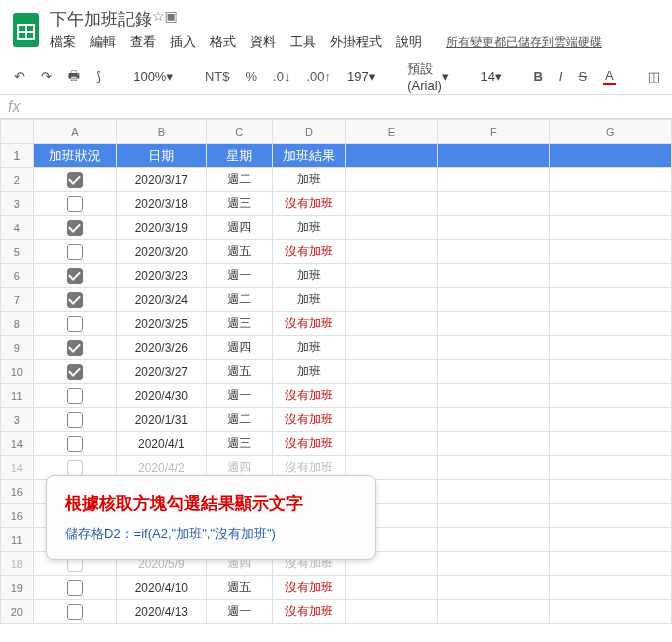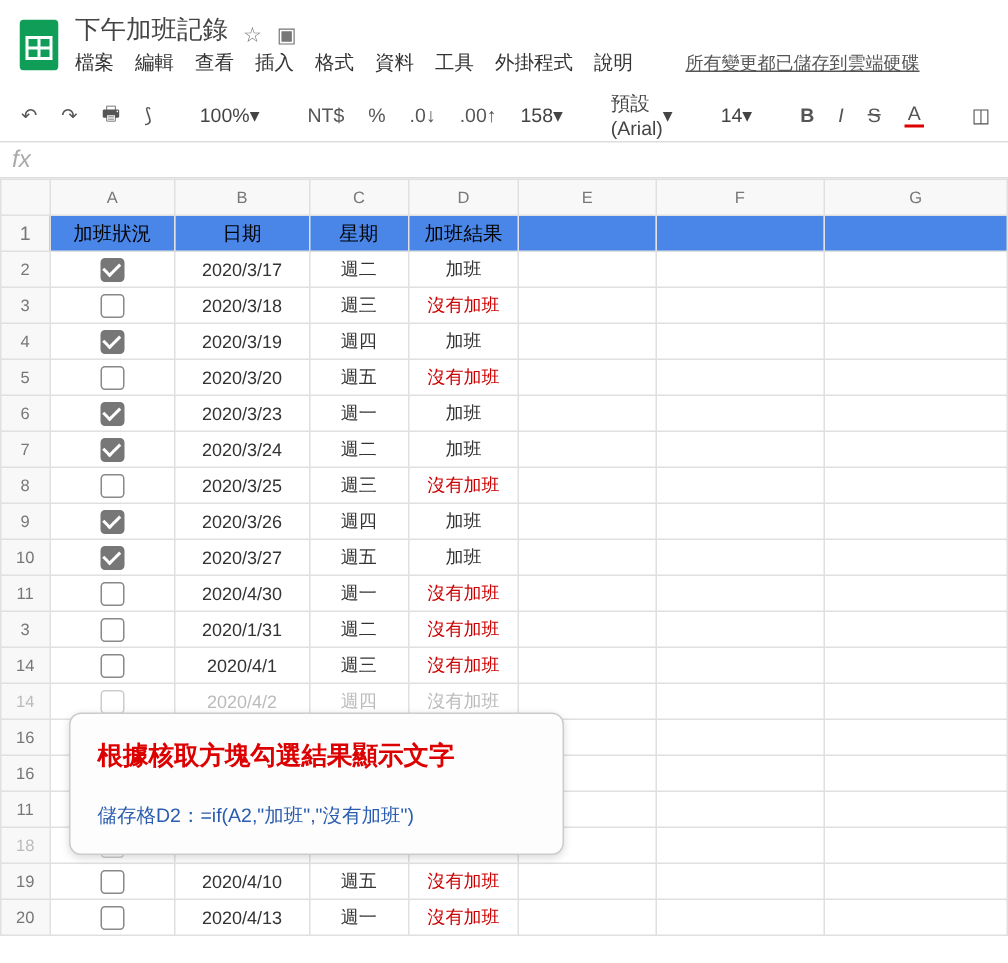--- a/index.html
+++ b/index.html
@@ -1,47 +1,47 @@
 <!DOCTYPE html>
 <html><head>
 <meta charset="utf-8">
 <style>
 *{box-sizing:border-box;margin:0;padding:0;font-family:Arial,"Microsoft JhengHei",sans-serif}
 body{width:672px;height:642px;background:#fff;overflow:hidden;font-size:13px;color:#222}
 .titlebar{display:flex;align-items:center;padding:8px 12px;gap:10px}
 .logo{width:28px;height:36px;display:flex;align-items:center;justify-content:center}
 .logo svg{width:26px;height:34px}
 .title-block{display:flex;flex-direction:column;gap:2px}
-.title-row{display:flex;align-items:flex-end;gap:10px}
+.title-row{display:flex;align-items:flex-start;}
 .doc-title{font-size:17px;color:#444}
 .star-icon,.folder-icon{color:#777;font-size:14px}
 .menubar{display:flex;align-items:center;gap:14px;font-size:13px;color:#333}
 .menubar span{cursor:pointer}
-.save-status{color:#555;text-decoration:underline;margin-left:21px;font-size:12px}
+.save-status{color:#555;text-decoration:underline;margin-left:10px;font-size:12px}
 .toolbar{display:flex;align-items:center;gap:8px;padding:4px 10px;border-bottom:1px solid #ddd;height:36px;color:#555;font-size:13px}
 .toolbar .sep{width:1px;height:20px;background:#ddd;margin:0 4px}
 .toolbar .btn{padding:2px 4px;display:flex;align-items:center;cursor:pointer}
 .toolbar select,.toolbar .drop{border:none;background:transparent;font-size:13px;color:#444}
 .formula-bar{display:flex;align-items:center;height:24px;border-bottom:1px solid #ddd;padding:0 8px;color:#aaa;font-style:italic;font-size:16px}
 .sheet{position:relative;overflow:hidden}
 table{border-collapse:collapse;width:672px}
 th,td{border:1px solid #e0e0e0;font-size:12px;text-align:center;height:24px;padding:0;color:#333}
 th{background:#f8f8f8;color:#777;font-weight:normal;font-size:11px}
 th.corner{width:32px;background:#f8f8f8}
 th.colA{width:82px}th.colB{width:88px}th.colC{width:65px}th.colD{width:72px}
 th.colE{width:90px}th.colF{width:110px}th.colG{width:120px}
 td.rownum{background:#f8f8f8;color:#777;font-size:11px;width:32px}
-tr.hdr td{background:#4a86e8;color:#000000;font-size:13px}
+tr.hdr td{background:#4a86e8;color:#ffffff;font-size:13px}
 tr.hdr td.rownum{background:#f8f8f8;color:#777}
 .chk{display:inline-block;width:16px;height:16px;border:1.5px solid #888;border-radius:3px;vertical-align:middle;position:relative}
 .chk.on{background:#777;border-color:#777}
 .chk.on::after{content:"";position:absolute;left:3px;top:0px;width:5px;height:9px;border:solid #fff;border-width:0 2px 2px 0;transform:rotate(45deg)}
 .red{color:#c00}
 .callout{position:absolute;left:46px;top:356px;width:330px;background:#fdfdfd;border:1px solid #ccc;border-radius:8px;box-shadow:0 2px 6px rgba(0,0,0,.15);padding:16px 18px}
-.callout .line1{color:#d00;font-size:17px;font-weight:bold;margin-bottom:20px}
+.callout .line1{color:#d00;font-size:17px;font-weight:bold;margin-bottom:10px}
 .callout .line2{color:#2a5db0;font-size:13px}
 .faded td{color:#bbb}
 .faded .chk{border-color:#ccc}
 .underline-A{border-bottom:2px solid #d00;padding:0 2px}
 </style>
 </head>
 <body>
 
 <div class="titlebar">
   <div class="logo">
@@ -78,21 +78,21 @@
   <span class="btn">↷</span>
   <span class="btn">🖶</span>
   <span class="btn">⟆</span>
   <span class="sep"></span>
   <span class="btn drop"><span>100%</span> ▾</span>
   <span class="sep"></span>
   <span class="btn">NT$</span>
   <span class="btn">%</span>
   <span class="btn"><span>.0</span>↓</span>
   <span class="btn"><span>.00</span>↑</span>
-  <span class="btn drop"><span>158</span>▾</span>
+  <span class="btn drop"><span>197</span>▾</span>
   <span class="sep"></span>
   <span class="btn drop"><span>預設 (Arial)</span> ▾</span>
   <span class="sep"></span>
   <span class="btn drop"><span>14</span> ▾</span>
   <span class="sep"></span>
   <span class="btn" style="font-weight:bold">B</span>
   <span class="btn" style="font-style:italic">I</span>
   <span class="btn" style="text-decoration:line-through">S</span>
   <span class="btn">
       <span class="underline-A">A</span>

